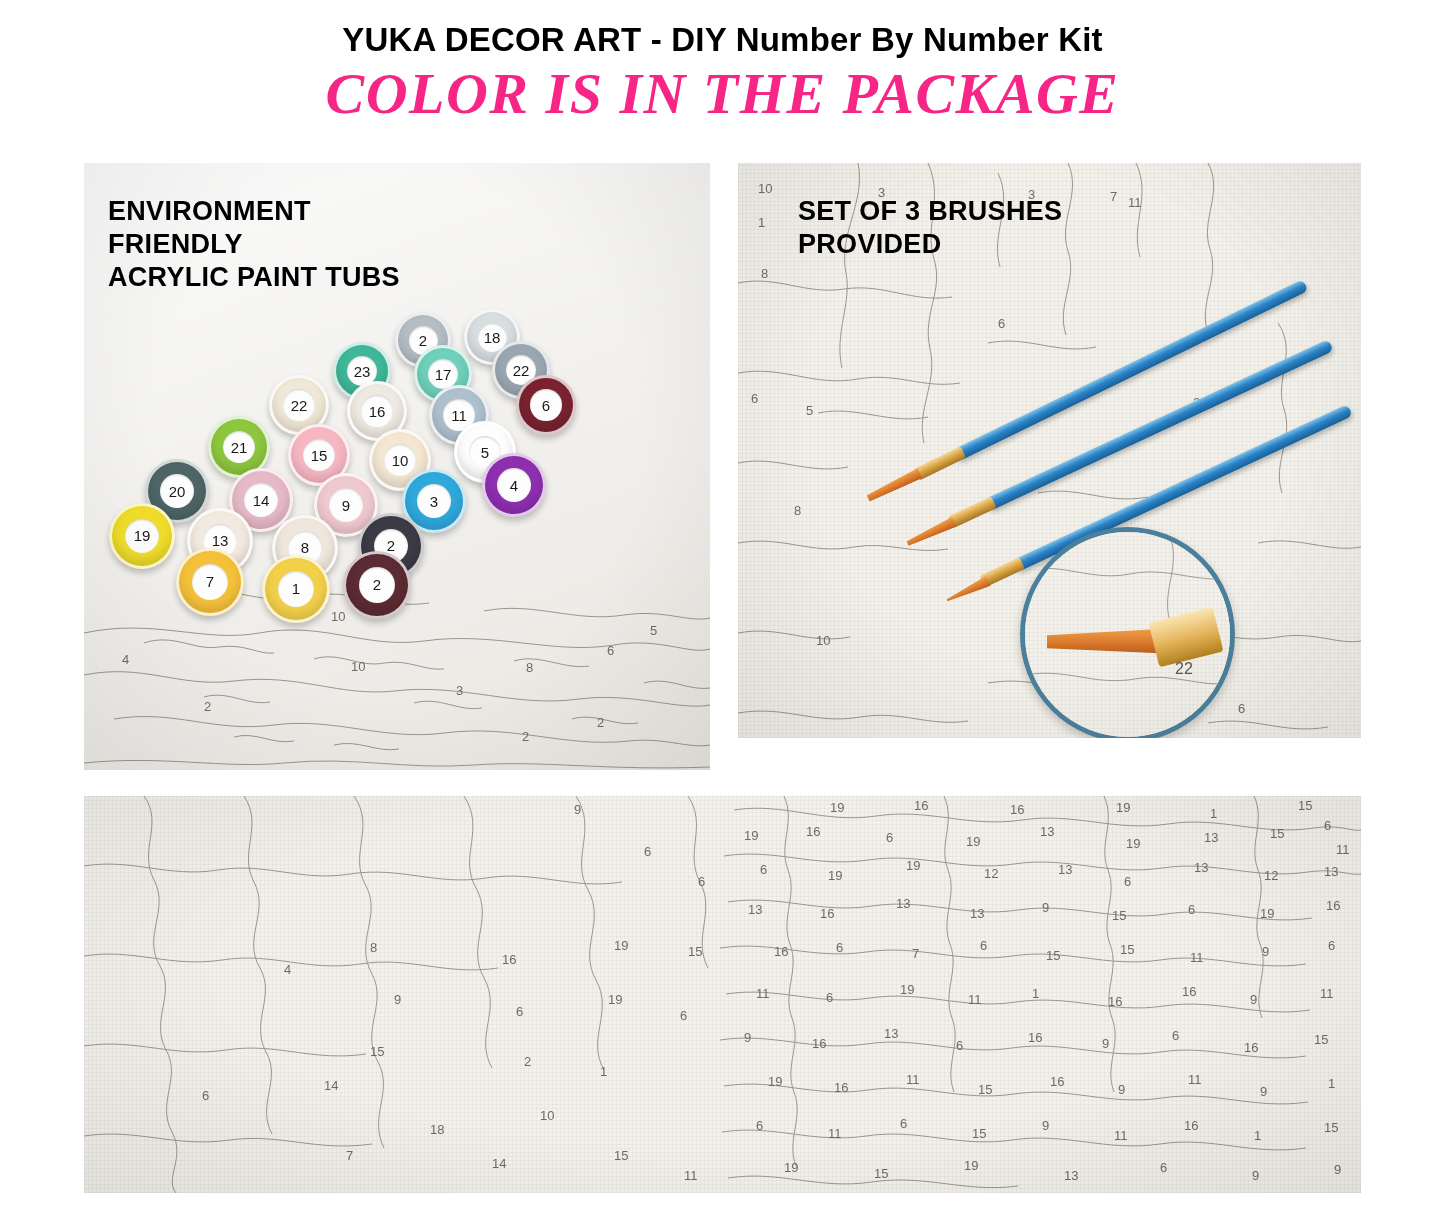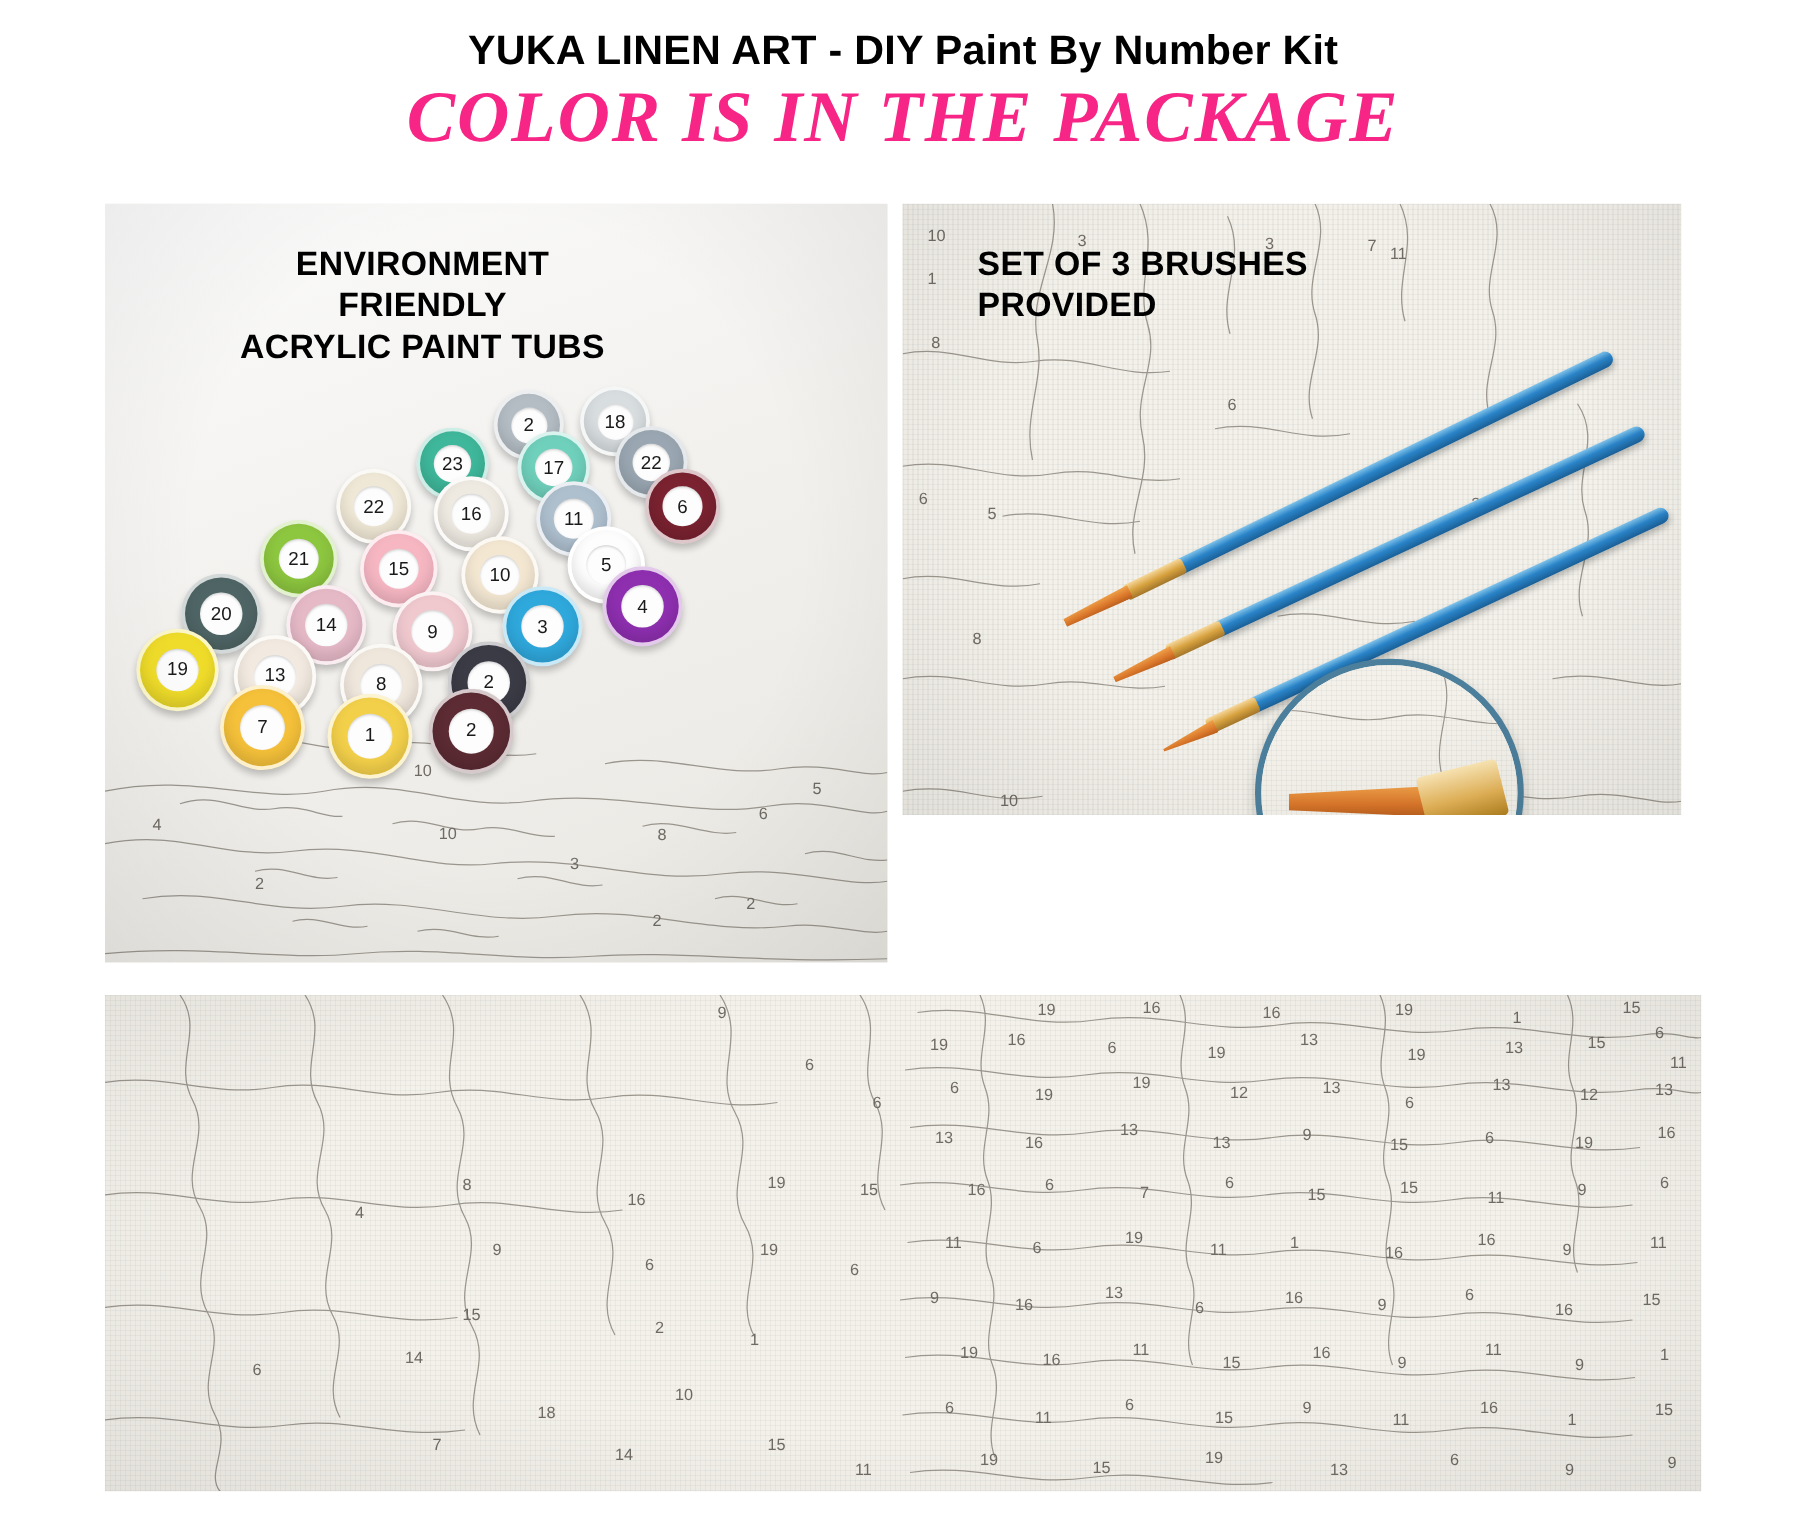--- a/index.html
+++ b/index.html
@@ -47,31 +47,30 @@
     width: 1277px;
     height: 1030px;
   }
 
   .panel {
     position: absolute;
     overflow: hidden;
     background: #efece6;
   }
   .panel-paints { left: 0;    top: 0;   width: 626px; height: 607px; }
-  .panel-brushes{ left: 638px;top: 0;   width: 623px; height: 489px; padding-left: 47px; }
+  .panel-brushes{ left: 654px;top: 0;   width: 623px; height: 575px; padding-left: 47px; }
   .panel-canvas { left: 0;    top: 633px;width: 1277px;height: 397px; }
 
   .caption {
     position: absolute;
     z-index: 40;
     font-family: "Liberation Sans", sans-serif;
     font-weight: bold;
     color: #000000;
     line-height: 1.22;
-    text-align: center;
     white-space: pre-line;
     letter-spacing: 0.3px;
   }
   .cap-paints  { left: 24px;  top: 32px;  width: 460px; font-size: 27px; }
   .cap-brushes { left: 60px;  top: 32px;  width: 420px; font-size: 27px; text-align: left;}
   .cap-canvas  { left: 40px;  top: 32px;  width: 520px; font-size: 26px; }
 
   
   .canvas-bg {
     position: absolute;
@@ -159,21 +158,21 @@
   .vignette {
     position: absolute; inset: 0;
     pointer-events: none;
     background: radial-gradient(ellipse at 50% 45%, rgba(0,0,0,0) 55%, rgba(0,0,0,0.07) 100%);
   }
 </style>
 </head>
 <body>
 
 <div class="header">
-  <h1 class="title-main">YUKA LINEN ART - DIY Paint By Number Kit</h1>
+  <h1 class="title-main">YUKA DECOR ART - DIY Number By Number Kit</h1>
   <h2 class="title-sub">COLOR IS IN THE PACKAGE</h2>
 </div>
 
 <div class="panels">
 
   <div class="panel panel-paints">
     <div class="paper-bg"></div>
 
     <svg class="outlines" viewBox="0 0 626 607" preserveAspectRatio="none">
       <path d="M0,470 C70,455 120,480 175,470 C240,458 280,486 340,478 C410,468 470,492 530,482 C575,474 605,492 626,486"></path>

